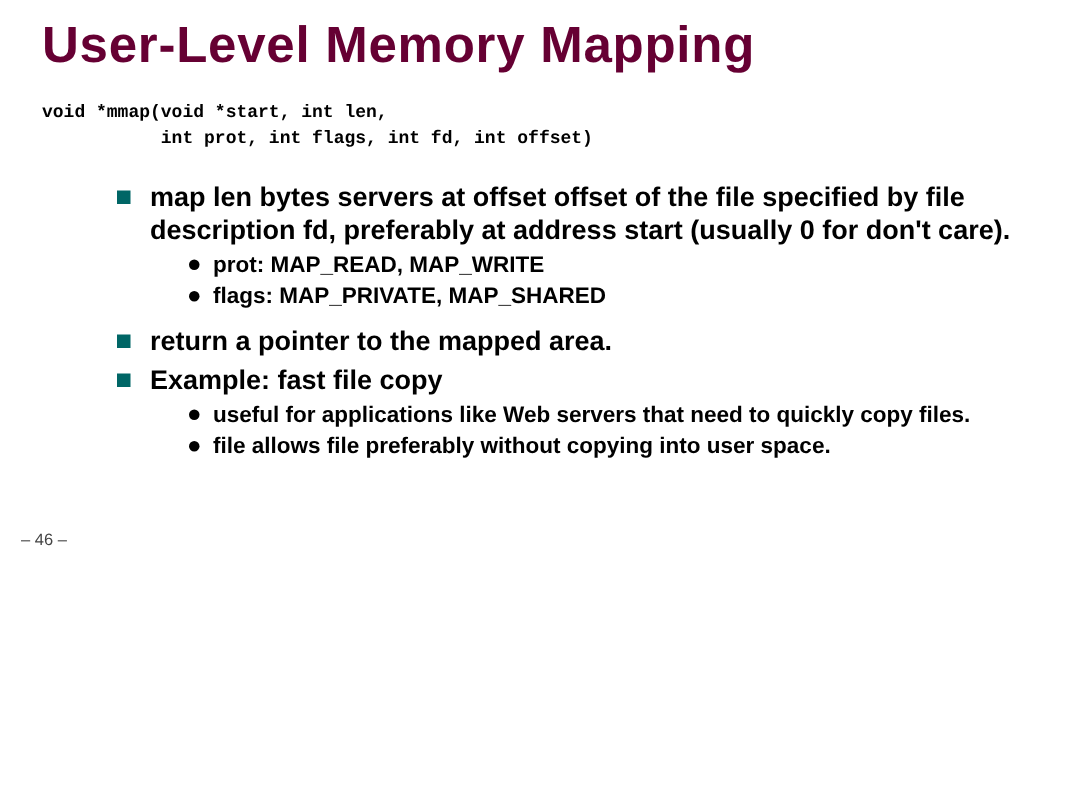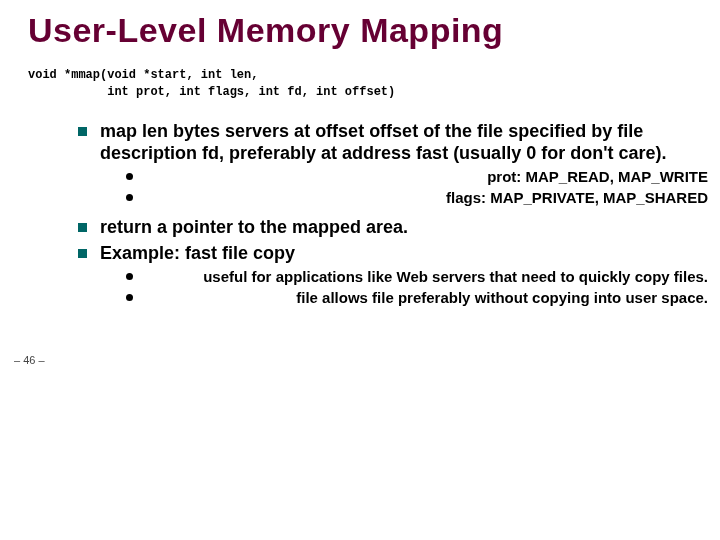--- a/index.html
+++ b/index.html
@@ -10,21 +10,21 @@
     background: #ffffff;
     font-family: "Comic Sans MS", "Comic Sans", cursive, sans-serif;
     color: #000;
     overflow: hidden;
   }
   .slide {
     position: relative;
     width: 720px;
     height: 384px;
     box-sizing: border-box;
-    padding: 12px 12px 0 28px;
+    padding: 12px 40px 0 28px;
   }
   .title {
     font-weight: bold;
     color: #660033;
     font-size: 34px;
     line-height: 1.1;
     margin: 0 0 18px 0;
     letter-spacing: 0.5px;
   }
   .signature {
@@ -54,21 +54,20 @@
     left: 0;
     top: 7px;
     width: 9px;
     height: 9px;
     background: #006666;
   }
   ul.level2 {
     list-style: none;
     margin: 2px 0 8px 0;
     padding: 0 0 0 26px;
-    text-align: right;
   }
   ul.level2 > li {
     position: relative;
     font-size: 15px;
     font-weight: bold;
     line-height: 1.3;
     margin: 0 0 2px 0;
     padding-left: 16px;
   }
   ul.level2 > li::before {
@@ -98,21 +97,21 @@
 
 <div class="slide">
 
   <h1 class="title">User-Level Memory Mapping</h1>
 
   <div class="signature"><span>void *mmap(void *start, int len,</span>
 <span>           int prot, int flags, int fd, int offset)</span></div>
 
   <ul class="level1">
     <li>
-      <span>map </span><span class="mono">len</span><span> bytes servers at offset </span><span class="mono">offset</span><span> of the file specified by file description </span><span class="mono">fd</span><span>, preferably at address </span><span class="mono">fast</span><span> (usually 0 for don't care).</span>
+      <span>map </span><span class="mono">len</span><span> bytes servers at offset </span><span class="mono">offset</span><span> of the file specified by file description </span><span class="mono">fd</span><span>, preferably at address </span><span class="mono">start</span><span> (usually 0 for don't care).</span>
       <ul class="level2">
         <li><span class="mono">prot</span><span>: MAP_READ, MAP_WRITE</span></li>
         <li><span class="mono">flags</span><span>: MAP_PRIVATE, MAP_SHARED</span></li>
       </ul>
     </li>
     <li>return a pointer to the mapped area.</li>
     <li>
       <span>Example: fast file copy</span>
       <ul class="level2">
         <li>useful for applications like Web servers that need to quickly copy files.</li>

